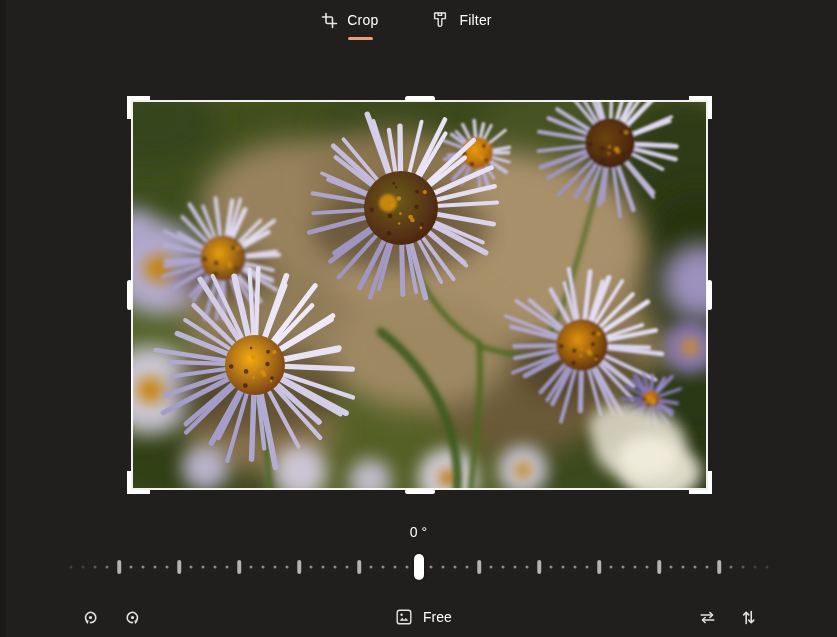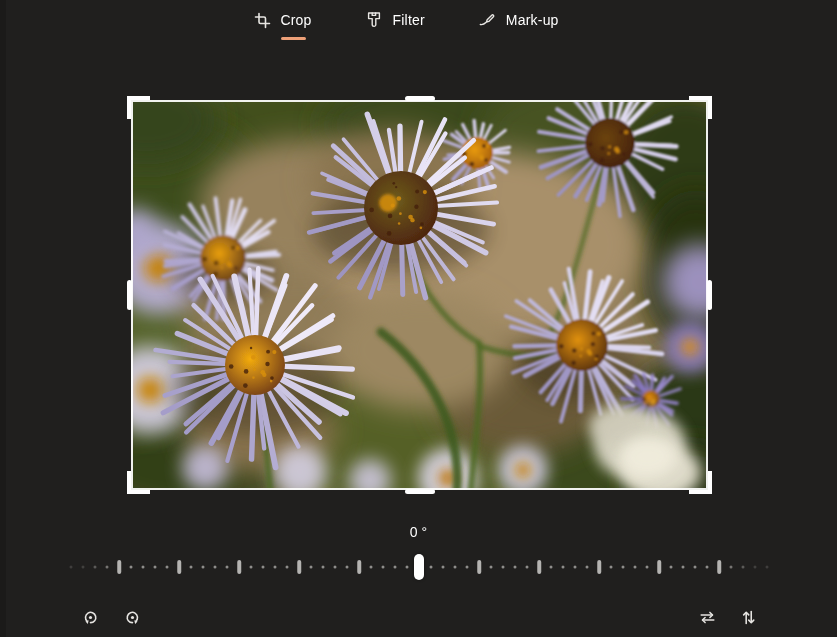--- a/index.html
+++ b/index.html
@@ -66,30 +66,20 @@
       <span class="underline" style="background: rgb(237, 160, 120);"></span>
     </div>
     <div class="tab">
       <svg class="icon" width="20" height="20" viewBox="0 0 20 20">
         <g fill="none" stroke="#E8E6E3" stroke-width="1.4" stroke-linejoin="round" stroke-linecap="round">
           <path d="M4.6 3 h10.8 v5.6 h-3.6 v6 a1.8 1.8 0 0 1 -3.6 0 v-6 H4.6 z"></path>
           <path d="M8.2 3 v2.4 h3.4 V3"></path>
         </g>
       </svg>
       <span class="tlabel">Filter</span>
-
-    </div>
-    <div class="tab">
-      <svg class="icon" width="20" height="20" viewBox="0 0 20 20">
-        <g fill="none" stroke="#E8E6E3" stroke-width="1.4" stroke-linejoin="round" stroke-linecap="round">
-          <path d="M11.8 11.4 l4.6 -4.6 a1.15 1.15 0 0 0 -1.63 -1.63 l-4.6 4.6 -0.75 2.4 z"></path>
-          <path d="M8.9 12.6 c-1.7 1.7 -3.6 2.3 -5.6 1.9"></path>
-        </g>
-      </svg>
-      <span class="tlabel">Mark-up</span>
 
     </div>
   </nav>
 
   <div class="photo-wrap">
     <svg id="photo-svg" width="577" height="390" viewBox="0 0 577 390">
         <defs>
           <clipPath id="pc">
             <rect x="0" y="0" width="577" height="390"></rect>
           </clipPath>
@@ -611,20 +601,28 @@
     </svg>
   </div>
   <div class="tool-btn" style="left:116px;">
     <svg class="icon" width="21" height="21" viewBox="0 0 20 20">
       <path d="M13.2 13.6 A4.9 4.9 0 1 0 10 14.9" fill="none" stroke="#E6E4E1" stroke-width="1.5" stroke-linecap="round"></path>
       <path d="M11.7 12.7 L14.8 13.7 L12.6 16.1 z" fill="#E6E4E1"></path>
       <circle cx="10" cy="10" r="1.5" fill="#E6E4E1"></circle>
     </svg>
   </div>
 
+  <div class="free-btn">
+    <svg class="icon" width="20" height="20" viewBox="0 0 20 20">
+      <rect x="3.2" y="3.2" width="13.6" height="13.6" rx="2.4" fill="none" stroke="#E6E4E1" stroke-width="1.4"></rect>
+      <circle cx="7.6" cy="7.8" r="1.2" fill="#E6E4E1"></circle>
+      <path d="M5.6 13.8 l2.6 -3 1.9 2.1 1.7 -1.9 2.6 2.8 z" fill="#E6E4E1"></path>
+    </svg>
+    <span class="flabel">Free</span>
+  </div>
 
   <div class="tool-btn" style="left:691px;">
     <svg class="icon" width="21" height="21" viewBox="0 0 20 20">
       <g fill="none" stroke="#E6E4E1" stroke-width="1.5" stroke-linecap="round" stroke-linejoin="round">
         <path d="M4 7.6 H14.4"></path>
           <path d="M12.3 5.2 L14.8 7.6 L12.3 10"></path>
         <path d="M16 12.4 H5.6"></path>
           <path d="M7.7 10 L5.2 12.4 L7.7 14.8"></path>
       </g>
     </svg>

